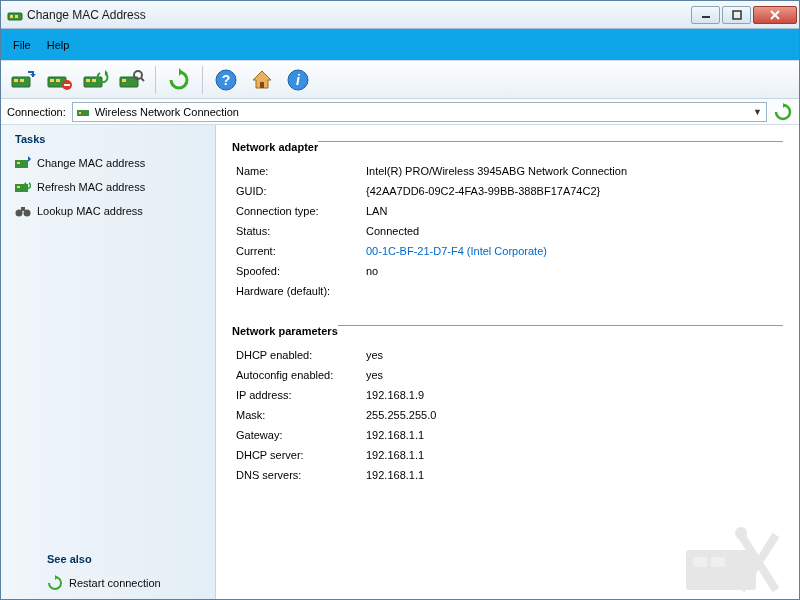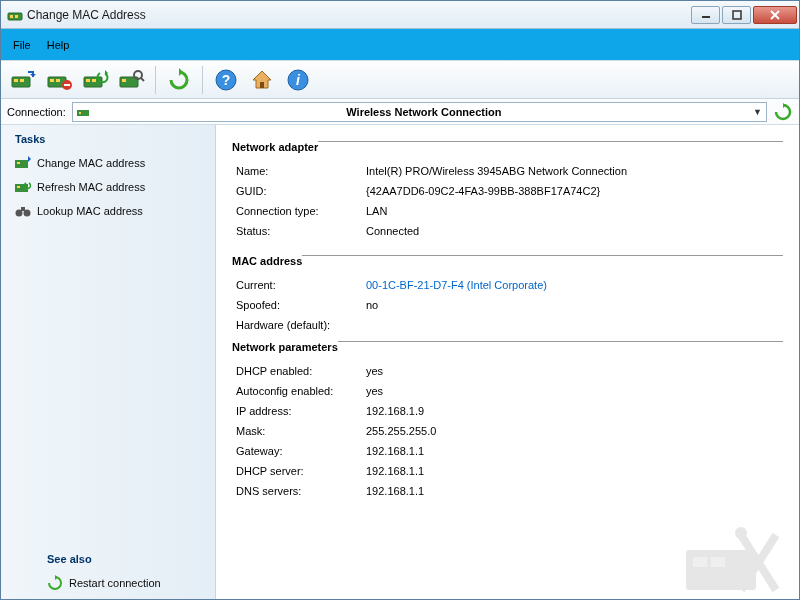--- a/index.html
+++ b/index.html
@@ -8,25 +8,25 @@
 .titlebar .appicon { width: 16px; height: 16px; margin-right: 4px; display: inline-flex; align-items: center; justify-content: center; }
 .titlebar .title { flex: 1; color: #1a1a1a; font-size: 12px; }
 .winbtns { display: flex; gap: 0; }
 .winbtn { width: 29px; height: 18px; border: 1px solid #8aa4ba; background: linear-gradient(#f2f7fb,#d7e5f0); display: flex; align-items: center; justify-content: center; font-size: 10px; cursor: pointer; border-radius: 2px; margin-left: 2px;}
 .winbtn.close { background: linear-gradient(#e9988e,#c84d3e); border-color: #a03a2b; color: #fff; width: 44px; }
 .menubar { height: 32px; background: #0ea5e9; border-bottom: 1px solid #d0dce6; display: flex; align-items: center; padding: 0 4px; }
 .menubar span { padding: 2px 8px; cursor: pointer; }
 .toolbar { height: 38px; background: linear-gradient(#fdfefe,#e9f1f7); border-bottom: 1px solid #c7d5e0; display: flex; align-items: center; padding: 0 6px; gap: 2px; }
 .toolbtn { width: 34px; height: 32px; display: flex; align-items: center; justify-content: center; cursor: pointer; border: 1px solid transparent; border-radius: 3px; }
 .tsep { width: 1px; height: 28px; background: #c0cdd8; margin: 0 4px; }
-.connbar { height: 26px; display: flex; align-items: center; padding: 0 6px; gap: 6px; border-bottom: 1px solid #d0dce6; background: #fafcfe; text-align: center; }
+.connbar { height: 26px; display: flex; align-items: center; padding: 0 6px; gap: 6px; border-bottom: 1px solid #d0dce6; background: #fafcfe; }
 .connbar label { color: #000; }
 .connselect { flex: 1; height: 20px; border: 1px solid #9db4c7; background: #fff; display: flex; align-items: center; padding: 0 4px; position: relative; cursor: pointer; }
 .connselect .connicon { width: 14px; height: 12px; margin-right: 4px; display:inline-block;}
-.connselect .conntext { flex:1;font-weight:bold; }
+.connselect .conntext { flex:1; }
 .connselect .arrow { font-size: 9px; color: #333; }
 .refreshbtn { width: 20px; height: 20px; display: flex; align-items: center; justify-content: center; cursor: pointer; }
 .body { display: flex; height: calc(600px - 28px - 20px - 38px - 26px - 2px); }
 .sidebar { width: 215px; background: linear-gradient(90deg,#f0f6fa,#e4eef6); border-right: 1px solid #c7d5e0; padding: 8px 10px; display: flex; flex-direction: column; position: relative; }
 .sidebar h3 { font-size: 11px; font-weight: bold; color: #003366; margin-bottom: 6px; padding-left: 4px; }
 .taskitem { display: flex; align-items: center; gap: 6px; padding: 4px 4px; cursor: pointer; color: #0a0a0a; }
 .taskicon { width: 16px; height: 16px; display: inline-flex; align-items: center; justify-content: center; flex-shrink:0;}
 .seealso { margin-top: auto; padding-bottom: 8px; margin-left: 32px;}
 .main { flex: 1; padding: 10px 16px; overflow: auto; position: relative; background: #fff; }
 .section-head { font-weight: bold; color: #000; margin: 6px 0 8px 0; display: flex; align-items: flex-start; }
@@ -222,38 +222,34 @@
       </div>
     <div class="row">
         <span class="k">Connection type:</span>
         <span class="v">LAN</span>
       </div>
     <div class="row">
         <span class="k">Status:</span>
         <span class="v">Connected</span>
       </div>
 
-    <div class="section-head" style="margin-top:14px">
-        <span>MAC address</span>
-        <span class="line"></span>
-      </div>
     <div class="row">
         <span class="k">Current:</span>
         <span class="v link">00-1C-BF-21-D7-F4 (Intel Corporate)</span>
       </div>
     <div class="row">
         <span class="k">Spoofed:</span>
         <span class="v">no</span>
       </div>
     <div class="row">
         <span class="k">Hardware (default):</span>
         <span class="v"></span>
       </div>
 
-    <div class="section-head" style="margin-top:6px">
+    <div class="section-head" style="margin-top:24px">
         <span>Network parameters</span>
         <span class="line"></span>
       </div>
     <div class="row">
         <span class="k">DHCP enabled:</span>
         <span class="v">yes</span>
       </div>
     <div class="row">
         <span class="k">Autoconfig enabled:</span>
         <span class="v">yes</span>

